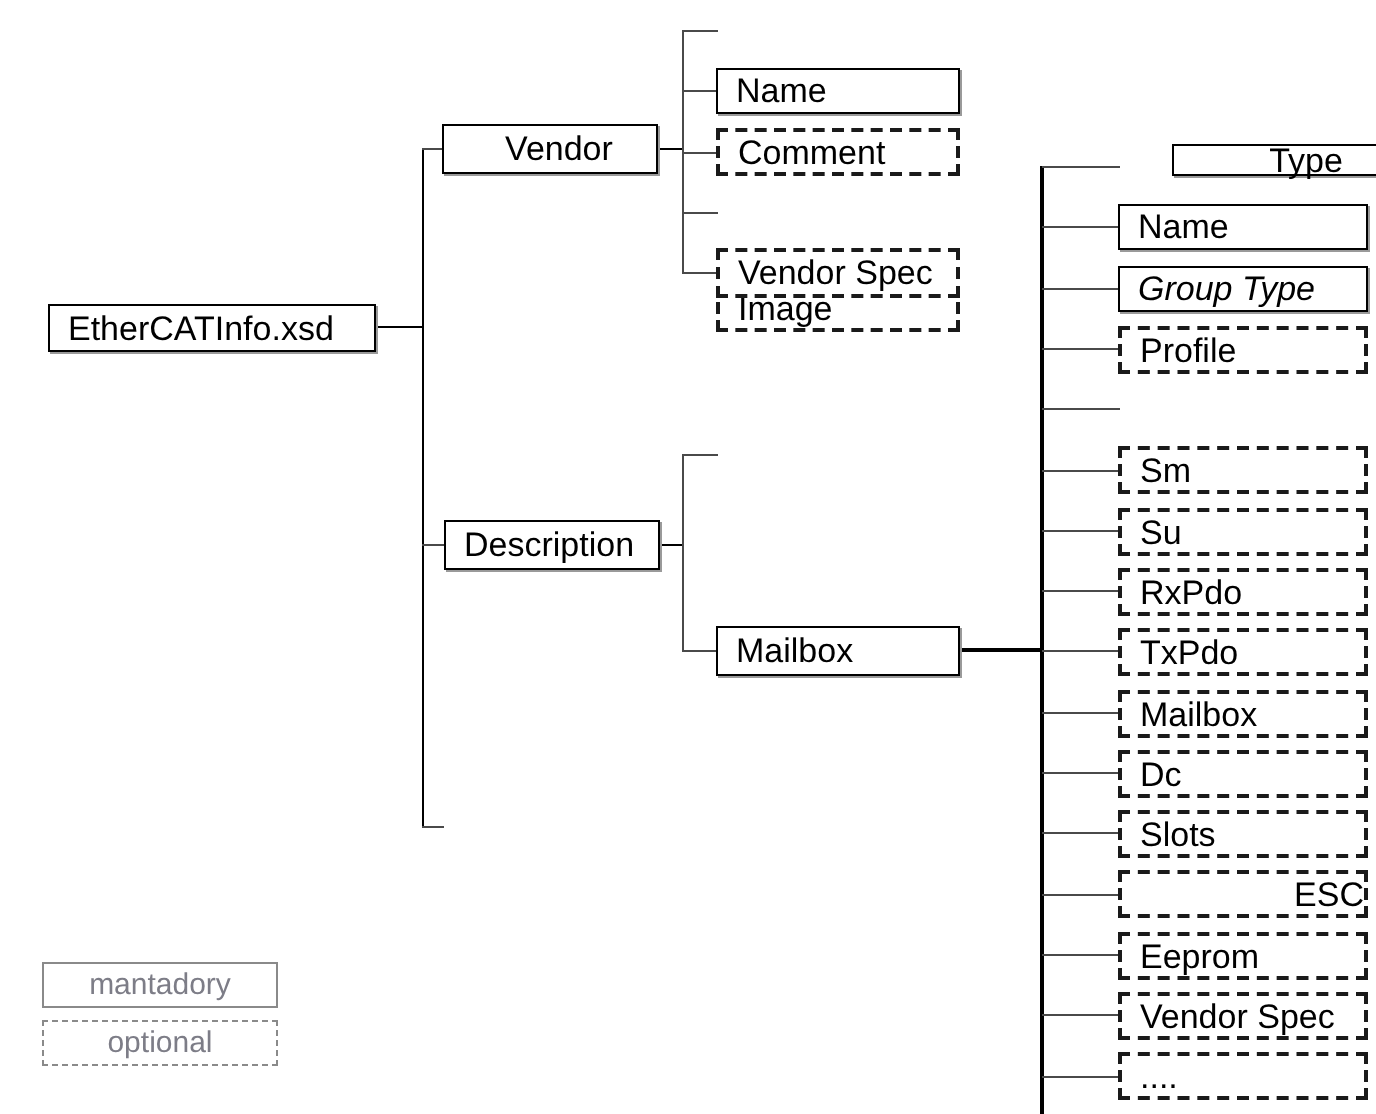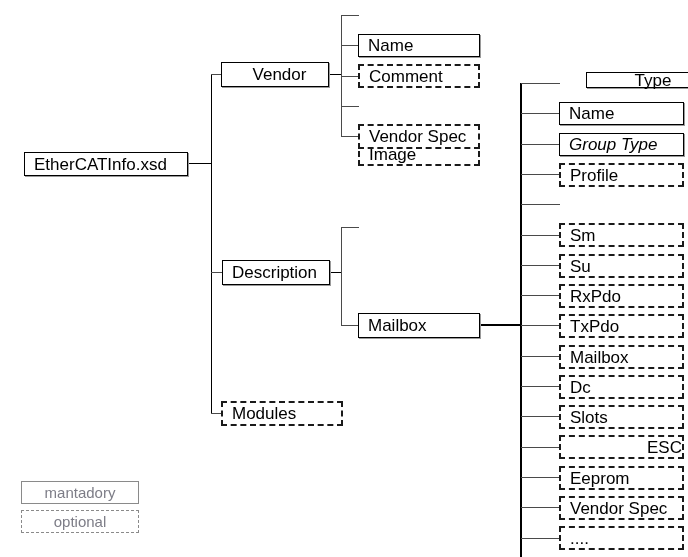--- a/index.html
+++ b/index.html
@@ -115,23 +115,20 @@
   </div>
 
   <div class="node mandatory" style="left:221px; top:62px; width:108px; height:25px;justify-content:center;">
     <span>Vendor</span>
   </div>
 
   <div class="node mandatory" style="left:222px; top:260px; width:108px; height:25px;text-align:center;">
     <span>Description</span>
   </div>
 
-  <div class="node optional" style="left:221px; top:401px; width:122px; height:25px;">
-    <span>Modules</span>
-  </div>
 
   <div class="node mandatory" style="left:358px; top:34px; width:122px; height:23px;">
     <span>Name</span>
   </div>
   <div class="node optional" style="left:358px; top:64px; width:122px; height:24px;">
     <span>Comment</span>
   </div>
   <div class="node optional" style="left:358px; top:94px; width:122px; height:24px;margin-top:48px;">
     <span>Image</span>
   </div>

